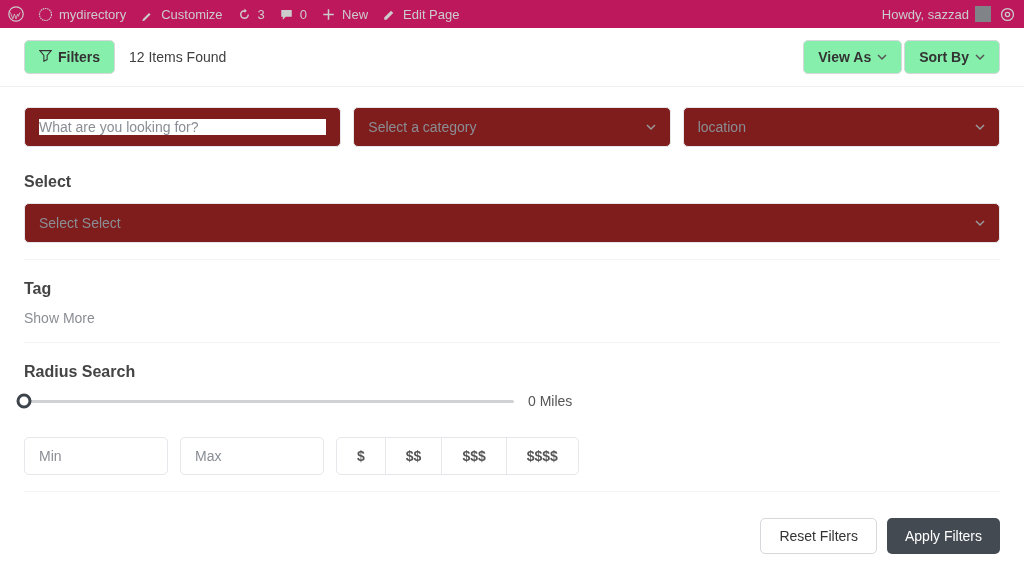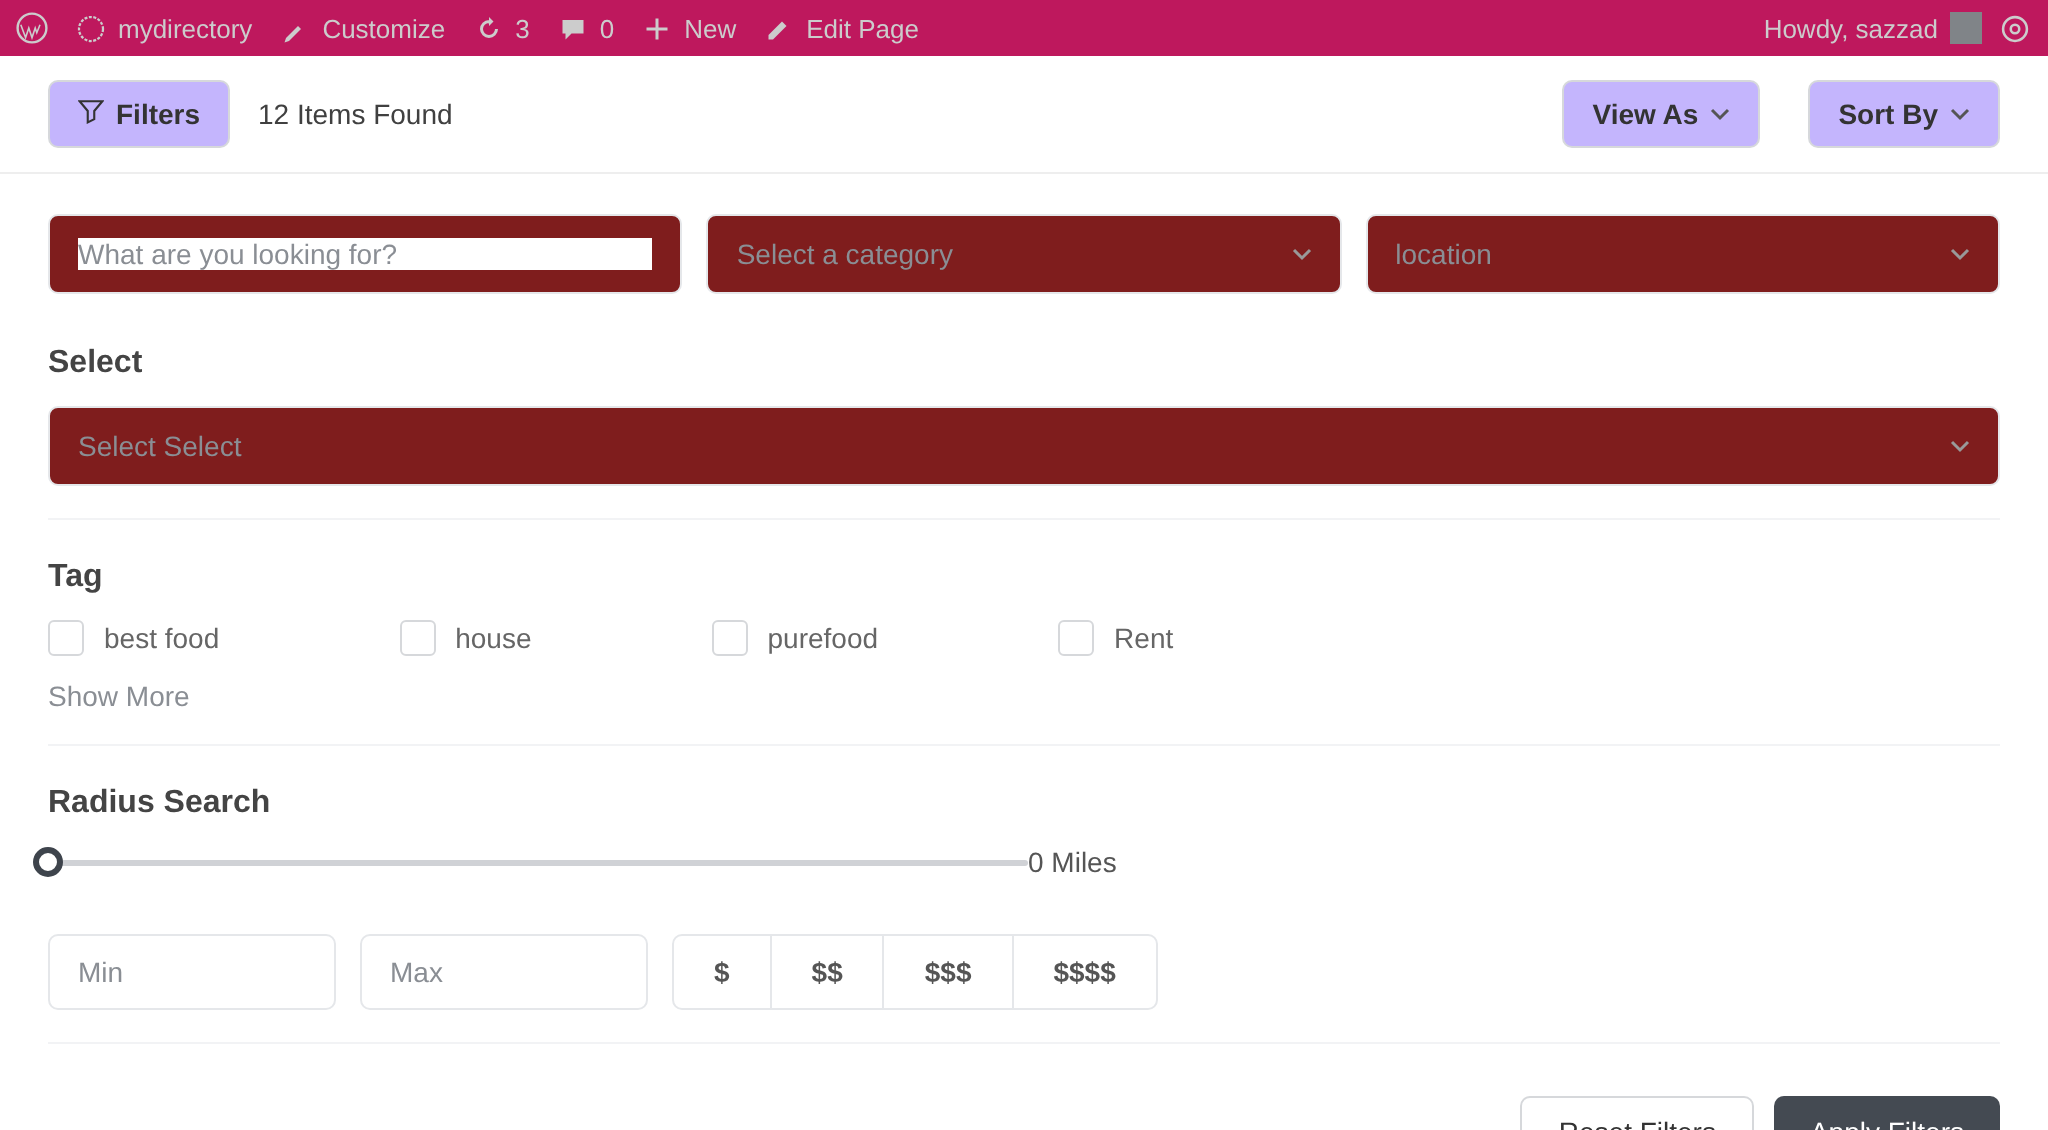--- a/index.html
+++ b/index.html
@@ -9,22 +9,22 @@
     .admin-bar { background: #be185d; color: #ccc; height: 28px; display: flex; align-items: center; padding: 0 8px; font-size: 13px; justify-content: space-between; }
     .admin-left { display: flex; align-items: center; gap: 14px; }
     .admin-right { display: flex; align-items: center; gap: 8px; }
     .admin-item { display: flex; align-items: center; gap: 6px; cursor: pointer; color: #ccc; }
     .admin-icon { width: 15px; height: 15px; display: flex; align-items: center; justify-content: center; }
     .admin-avatar { width: 16px; height: 16px; background: #808488; }
 
     
     .header-row { display: flex; justify-content: space-between; align-items: center; padding: 12px 24px; border-bottom: 1px solid #eee; }
     .header-left { display: flex; align-items: center; gap: 14px; }
-    .header-right { display: flex; gap: 24px; }
-    .btn-outline { border: 1px solid #d6d8db; background: #c4b5fd; padding: 8px 14px; border-radius: 5px; cursor: pointer; font-size: 14px; display: flex; align-items: center; gap: 6px; color: #333; font-weight: 600; }
+    .header-right { display: flex; gap: 2px; }
+    .btn-outline { border: 1px solid #d6d8db; background: #86efac; padding: 8px 14px; border-radius: 5px; cursor: pointer; font-size: 14px; display: flex; align-items: center; gap: 6px; color: #333; font-weight: 600; }
     .items-found { color: #404040; font-size: 14px; }
 
     
     .content { padding: 20px 24px; }
 
     
     .search-row { display: flex; gap: 12px; margin-bottom: 26px; }
     .field { border: 1px solid #e5e7ea; border-radius: 5px; padding: 11px 14px; color: #8a8e94; font-size: 14px; display: flex; align-items: center; justify-content: space-between; cursor: pointer; background: #7f1d1d; }
     .field-input { flex: 1; min-width: 100px; }
     .field input { border: none; outline: none; width: 100%; font-size: 14px; color: #333; }
@@ -38,21 +38,21 @@
     .select-full { width: 100%; }
 
     
     .tag-row { display: flex; flex-wrap: wrap; gap: 90px; margin-bottom: 12px; }
     .checkbox-item { display: flex; align-items: center; gap: 10px; cursor: pointer; }
     .checkbox { width: 18px; height: 18px; border: 1px solid #d6d8db; border-radius: 3px; }
     .checkbox-label { color: #666; font-size: 14px; }
     .show-more { color: #8a8e94; font-size: 14px; cursor: pointer; }
 
     
-    .radius-row { display: flex; align-items: center; margin-bottom: 16px; }
+    .radius-row { display: flex; align-items: center; gap: 14px; margin-bottom: 16px; }
     .slider-wrap { position: relative; flex: 0 0 490px; display: flex; align-items: center; }
     .slider-track { height: 3px; background: #d0d2d6; width: 100%; border-radius: 3px; }
     .slider-handle { width: 15px; height: 15px; border: 3px solid #3e444c; background: #fff; border-radius: 50%; position: absolute; left: 0; top: 50%; transform: translate(-50%, -50%); }
     .radius-value { color: #555; font-size: 14px; }
 
     
     .price-row { display: flex; gap: 12px; align-items: center; margin-top: 28px; }
     .price-input { width: 144px; border: 1px solid #e5e7ea; border-radius: 5px; padding: 10px 14px; }
     .price-input input { border: none; outline: none; width: 100%; font-size: 14px; }
     .price-input input::placeholder { color: #8a8e94; }
@@ -206,38 +206,20 @@
       <span class="chevron">
         <svg viewBox="0 0 10 10">
             <path d="M1 3l4 4 4-4" fill="none" stroke="#999" stroke-width="1.5"></path>
           </svg>
       </span>
     </div>
   </div>
 
   <div class="section">
     <div class="section-title">Tag</div>
-    <div class="tag-row">
-      <label class="checkbox-item">
-        <span class="checkbox"></span>
-        <span class="checkbox-label">best food</span>
-      </label>
-      <label class="checkbox-item">
-        <span class="checkbox"></span>
-        <span class="checkbox-label">house</span>
-      </label>
-      <label class="checkbox-item">
-        <span class="checkbox"></span>
-        <span class="checkbox-label">purefood</span>
-      </label>
-      <label class="checkbox-item">
-        <span class="checkbox"></span>
-        <span class="checkbox-label">Rent</span>
-      </label>
-    </div>
     <span class="show-more">Show More</span>
   </div>
 
   <div class="section">
     <div class="section-title">Radius Search</div>
     <div class="radius-row">
       <div class="slider-wrap">
         <div class="slider-track"></div>
         <div class="slider-handle"></div>
       </div>

